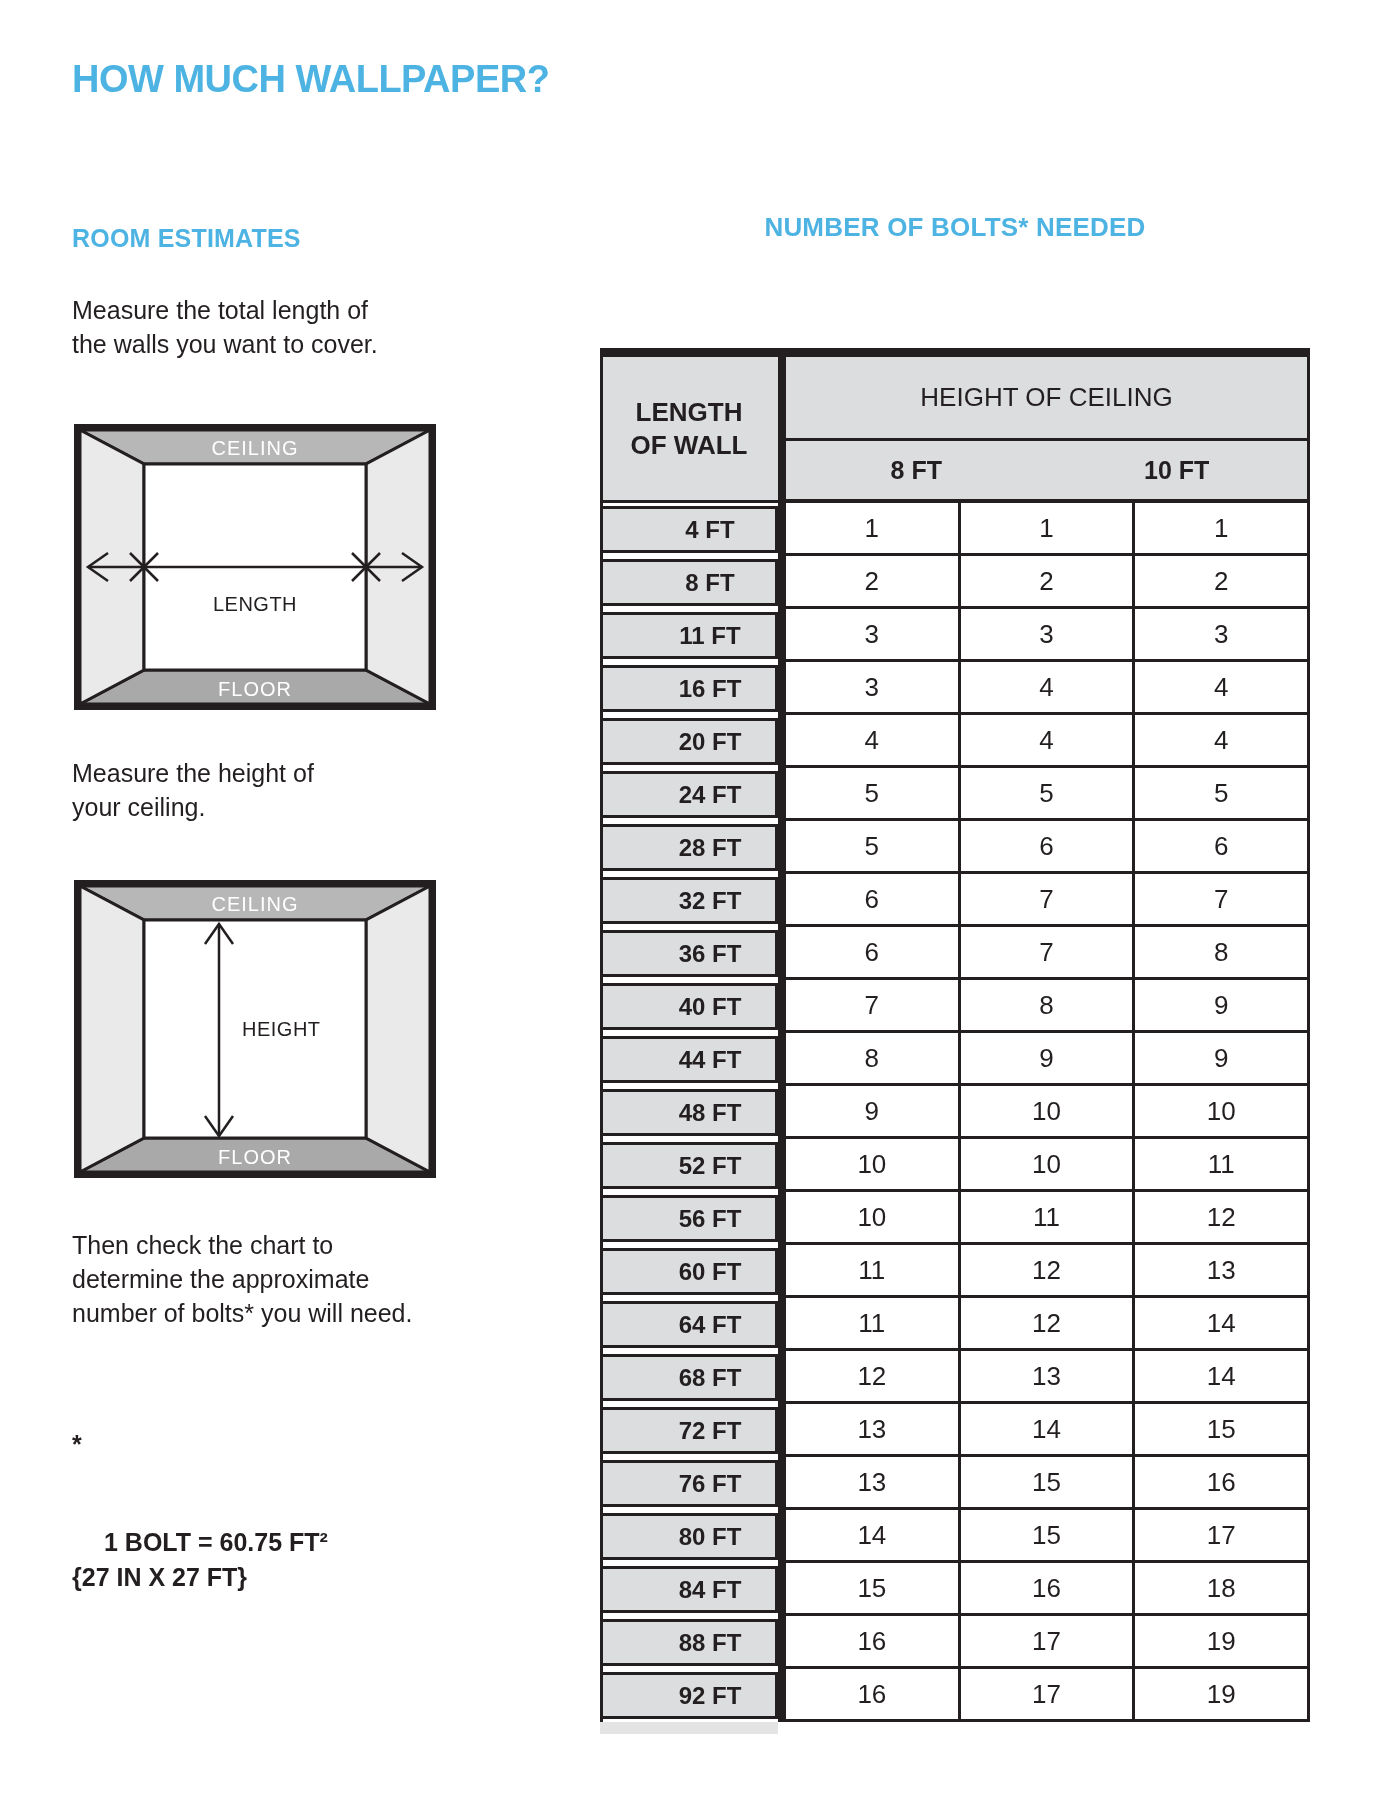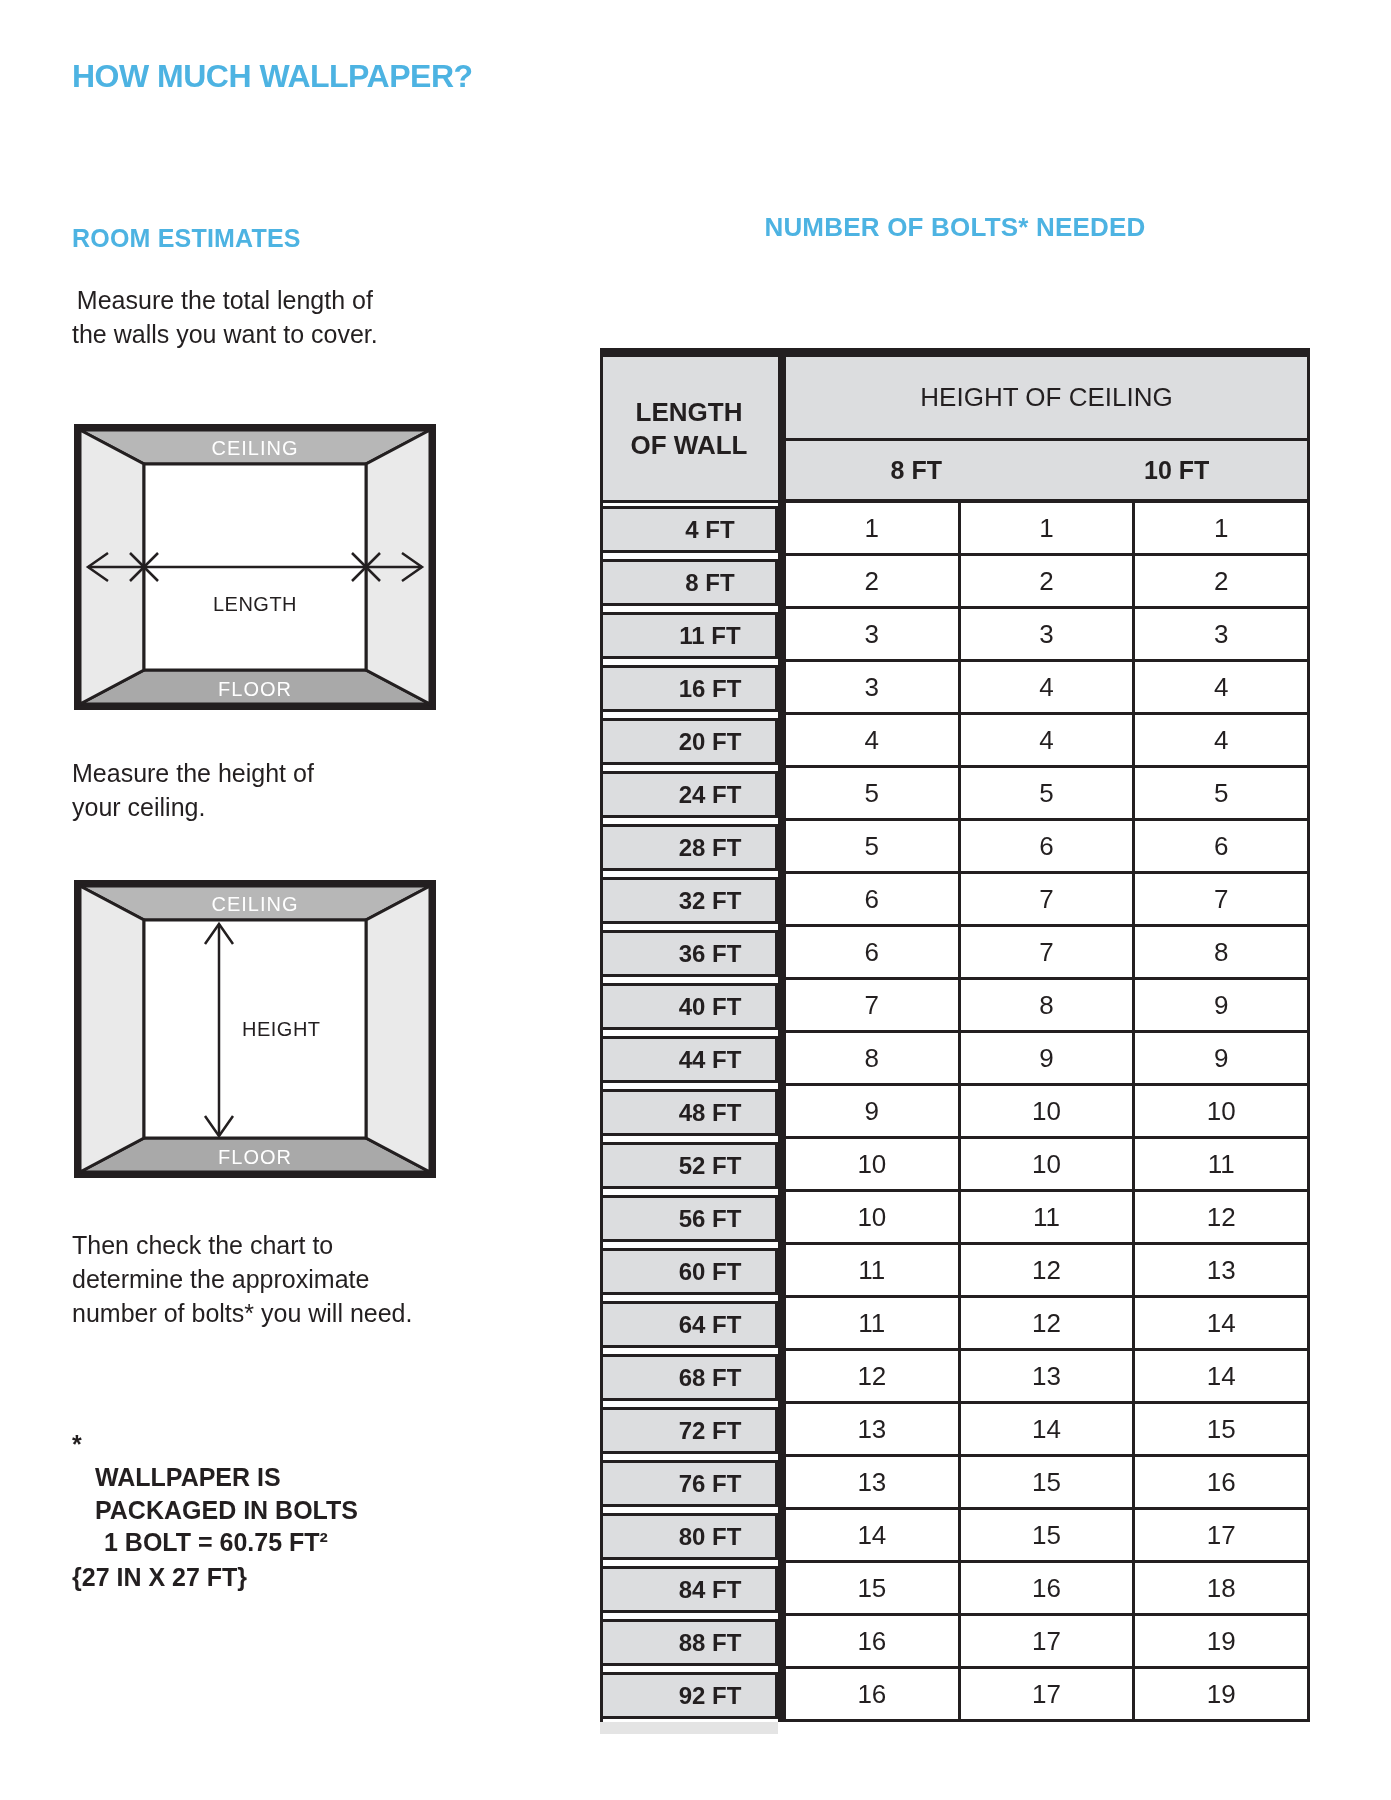--- a/index.html
+++ b/index.html
@@ -7,25 +7,25 @@
     --ink:#231f20;
     --cell-gray:#dcdddf;
     --wall-gray:#eaeaea;
     --ceiling-gray:#b7b7b7;
     --floor-gray:#a9a9a9;
   }
   *{box-sizing:border-box;margin:0;padding:0;}
   body{background:#ffffff;font-family:"Liberation Sans","DejaVu Sans",sans-serif;color:var(--ink);}
   .page{position:relative;width:1391px;height:1800px;background:#ffffff;overflow:hidden;}
 
-  .main-title{position:absolute;left:72px;top:58px;font-size:32px;font-weight:700;letter-spacing:-0.5px;color:var(--accent);}
+  .main-title{position:absolute;left:72px;top:58px;font-size:38px;font-weight:700;letter-spacing:-0.5px;color:var(--accent);}
 
   .section-title{position:absolute;left:72px;top:224px;font-size:25px;font-weight:700;color:var(--accent);letter-spacing:0.2px;}
   .step{position:absolute;left:72px;font-size:25px;line-height:34px;color:var(--ink);white-space:pre-line;}
-  .step1{top:283px;text-align:center;}
+  .step1{top:293px;}
   .step2{top:756px;}
   .step3{top:1228px;}
 
   .diagram{position:absolute;left:74px;}
   .diagram1{top:424px;}
   .diagram2{top:880px;}
   .diagram svg{display:block;}
   .diagram text{font-family:"Liberation Sans","DejaVu Sans",sans-serif;}
 
   .footnote{position:absolute;left:72px;font-weight:700;font-size:25px;line-height:33px;color:var(--ink);}
@@ -114,22 +114,21 @@
       <text x="181" y="284" text-anchor="middle" font-size="20" letter-spacing="1" fill="#ffffff">FLOOR</text>
       <text x="168" y="156" text-anchor="start" font-size="20" letter-spacing="0.5" fill="#231f20">HEIGHT</text>
     </svg>
   </div>
 
   <p class="step step3">Then check the chart to
 determine the approximate
 number of bolts* you will need.</p>
 
   <div class="footnote fn-bolts">
-    <span class="ast">*</span><span>WALLPAPER IS
-PACKAGED IN BOLTS</span>
+    <span class="ast">*</span>
   </div>
   <div class="footnote fn-size">1 BOLT = 60.75 FT²</div>
   <div class="footnote fn-dims">{27 IN X 27 FT}</div>
 
   <h2 class="table-heading">NUMBER OF BOLTS* NEEDED</h2>
 
   <div class="hm-table">
     <div class="t-top"></div>
     <div class="t-header">
       <div class="label-hd">LENGTH

